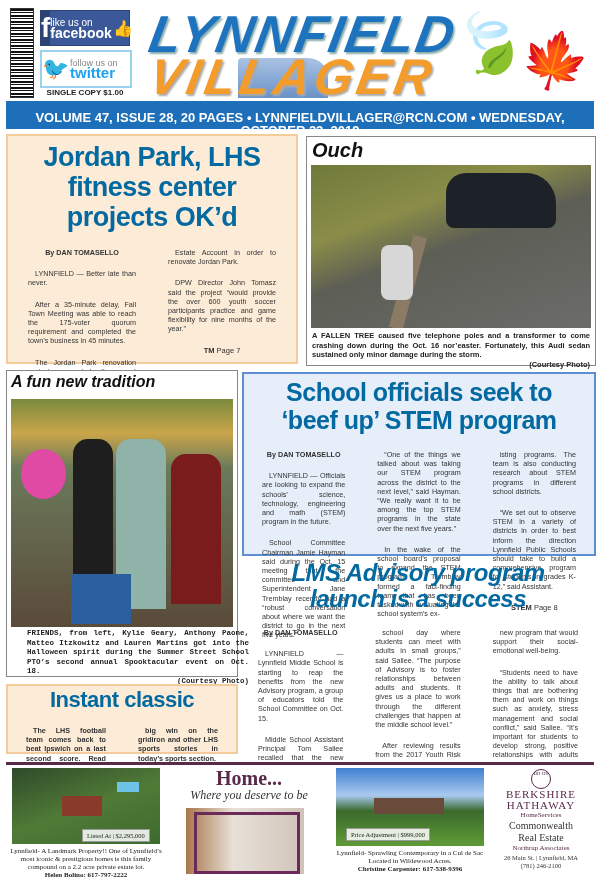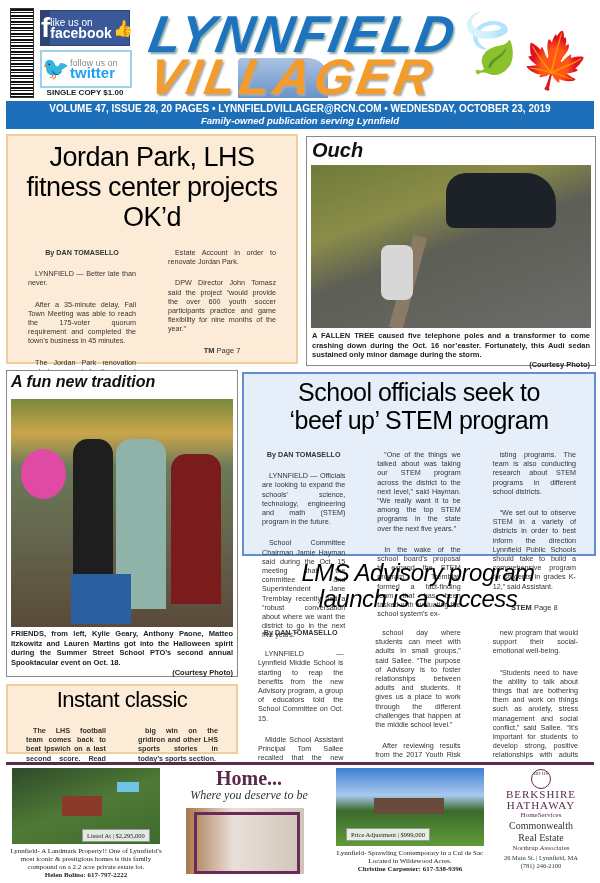--- a/index.html
+++ b/index.html
@@ -16,27 +16,27 @@
   #tw .bird{color:#1da1f2;font-size:22px;width:28px;text-align:center;}
   #tw .t{font-size:9px;color:#888;line-height:10px;}
   #tw .t b{color:#1da1f2;font-size:15px;}
   #price{left:40px;top:88px;width:90px;font-size:8px;font-weight:bold;text-align:center;}
   #logo-top{left:150px;top:4px;font-family:"Liberation Sans",sans-serif;font-style:italic;font-weight:bold;font-size:52px;color:#1e73be;letter-spacing:2px;transform:skewX(-10deg);text-shadow:2px 2px 2px #8aa;}
   #logo-bot{left:150px;top:48px;font-style:italic;font-weight:bold;font-size:50px;color:#f39c2b;letter-spacing:4px;transform:skewX(-10deg);text-shadow:2px 2px 2px #aaa;}
   #house{left:238px;top:58px;width:90px;height:40px;background:linear-gradient(180deg,#9bb8de,#4f7fbf);border-radius:4px 20px 0 0;opacity:.85;}
   #leaf1{left:452px;top:8px;font-size:60px;color:#3d8b37;transform:rotate(-20deg);}
   #leaf2{left:520px;top:28px;font-size:56px;color:#e39a26;transform:rotate(15deg);}
   #banner{left:6px;top:101px;width:588px;height:28px;background:#1e6fba;color:#fff;text-align:center;}
-  #banner .l1{font-size:10px;font-weight:bold;line-height:13px;padding-top:1px;}
+  #banner .l1{font-size:13px;font-weight:bold;line-height:13px;padding-top:1px;margin-top:9px;}
   #banner .l2{font-size:9.5px;font-weight:bold;font-style:italic;line-height:12px;}
   
   .beige{background:#fcebd7;border:2px solid #f2cc9a;}
   .bluebox{background:#e6eef9;border:2px solid #5f8fd0;}
   .grayframe{border:1px solid #888;background:#fff;}
-  .hl{font-family:"Liberation Sans",sans-serif;font-weight:normal;color:#000000;text-align:center;letter-spacing:-.5px;}
+  .hl{font-family:"Liberation Sans",sans-serif;font-weight:bold;color:#0369a1;text-align:center;letter-spacing:-.5px;}
   .hli{font-style:italic;font-weight:bold;color:#111;}
   .col{font-size:7.2px;line-height:9.2px;color:#333;text-align:justify;}
   .col p{margin:12px;text-indent:7px;}
   .byline{font-weight:bold;text-align:center;text-indent:0 !important;}
   .jump{font-size:7.5px;text-align:center;margin-top:6px;}
   .jump b{font-weight:bold;}
   .caption{font-size:7.5px;line-height:9.5px;font-weight:bold;color:#222;text-align:justify;}
   .credit{float:right;margin-top:10px;}
   .photo{position:absolute;overflow:hidden;}
   
@@ -100,21 +100,21 @@
 
 <div class="abs grayframe" style="left:6px;top:370px;width:230px;height:305px;">
   <div class="hli" style="font-size:16px;padding:2px 4px 0;">A fun new tradition</div>
   <div class="photo" style="left:4px;top:28px;width:222px;height:228px;background:linear-gradient(180deg,#7a8a3e 0%,#c9a54a 15%,#6b7a5a 30%,#5a4a3a 100%);">
     <div style="position:absolute;left:10px;top:50px;width:45px;height:50px;background:#e04aa5;border-radius:50%;"></div>
     <div style="position:absolute;left:62px;top:40px;width:40px;height:180px;background:#1e1e1e;border-radius:15px 15px 0 0;"></div>
     <div style="position:absolute;left:105px;top:40px;width:50px;height:170px;background:#8fb3a8;border-radius:15px 15px 0 0;"></div>
     <div style="position:absolute;left:160px;top:55px;width:50px;height:150px;background:#7a1c1c;border-radius:15px 15px 0 0;"></div>
     <div style="position:absolute;left:60px;top:175px;width:60px;height:50px;background:#2a5fa0;"></div>
   </div>
-  <div class="caption" style="position:absolute;left:4px;top:258px;width:222px;">
+  <div class="caption" style="position:absolute;left:20px;top:258px;width:222px;font-family:Liberation Mono, monospace;">
     <span>FRIENDS,</span><span> from left, Kylie Geary, Anthony Paone, Matteo Itzkowitz and Lauren Martins got into the Halloween spirit during the Summer Street School PTO’s second annual Spooktacular event on Oct. 18.</span>
     <span class="credit">(Courtesy Photo)</span>
   </div>
 </div>
 
 <div class="abs bluebox" style="left:242px;top:372px;width:350px;height:180px;">
   <div class="hl" style="font-size:25px;line-height:28px;padding-top:4px;">
     <div>School officials seek to</div>
     <div>‘beef up’ STEM program</div>
   </div>

